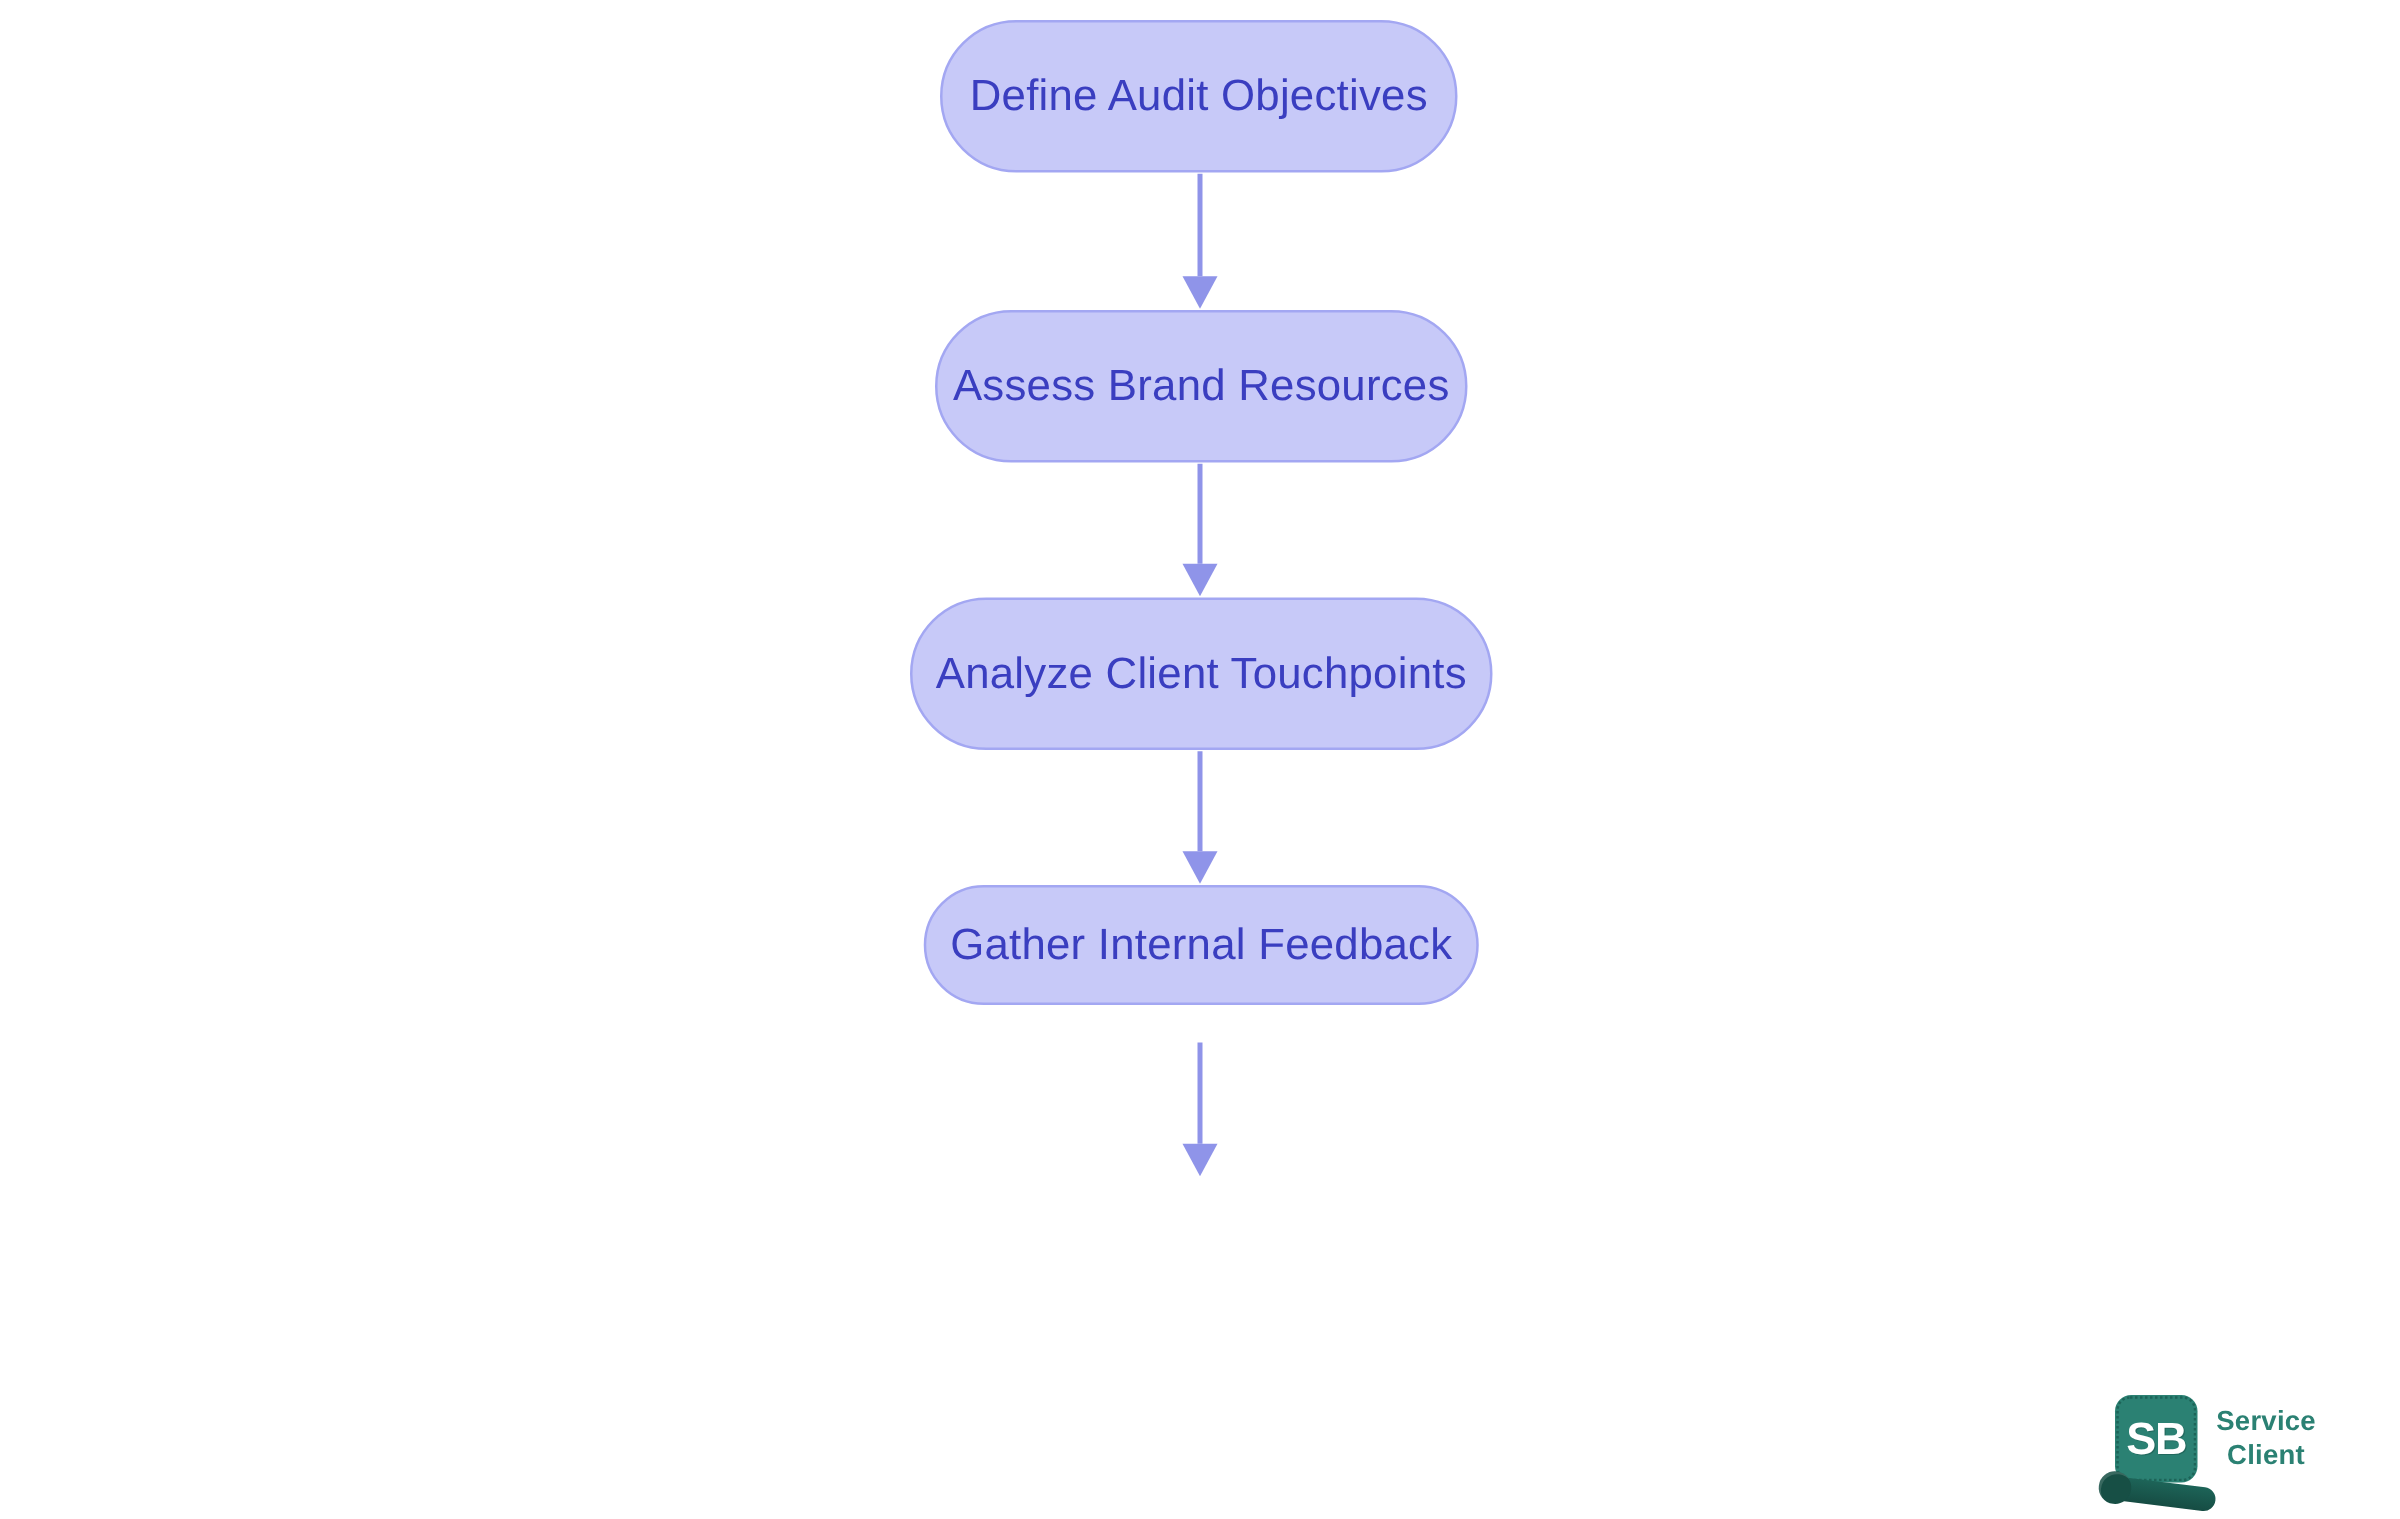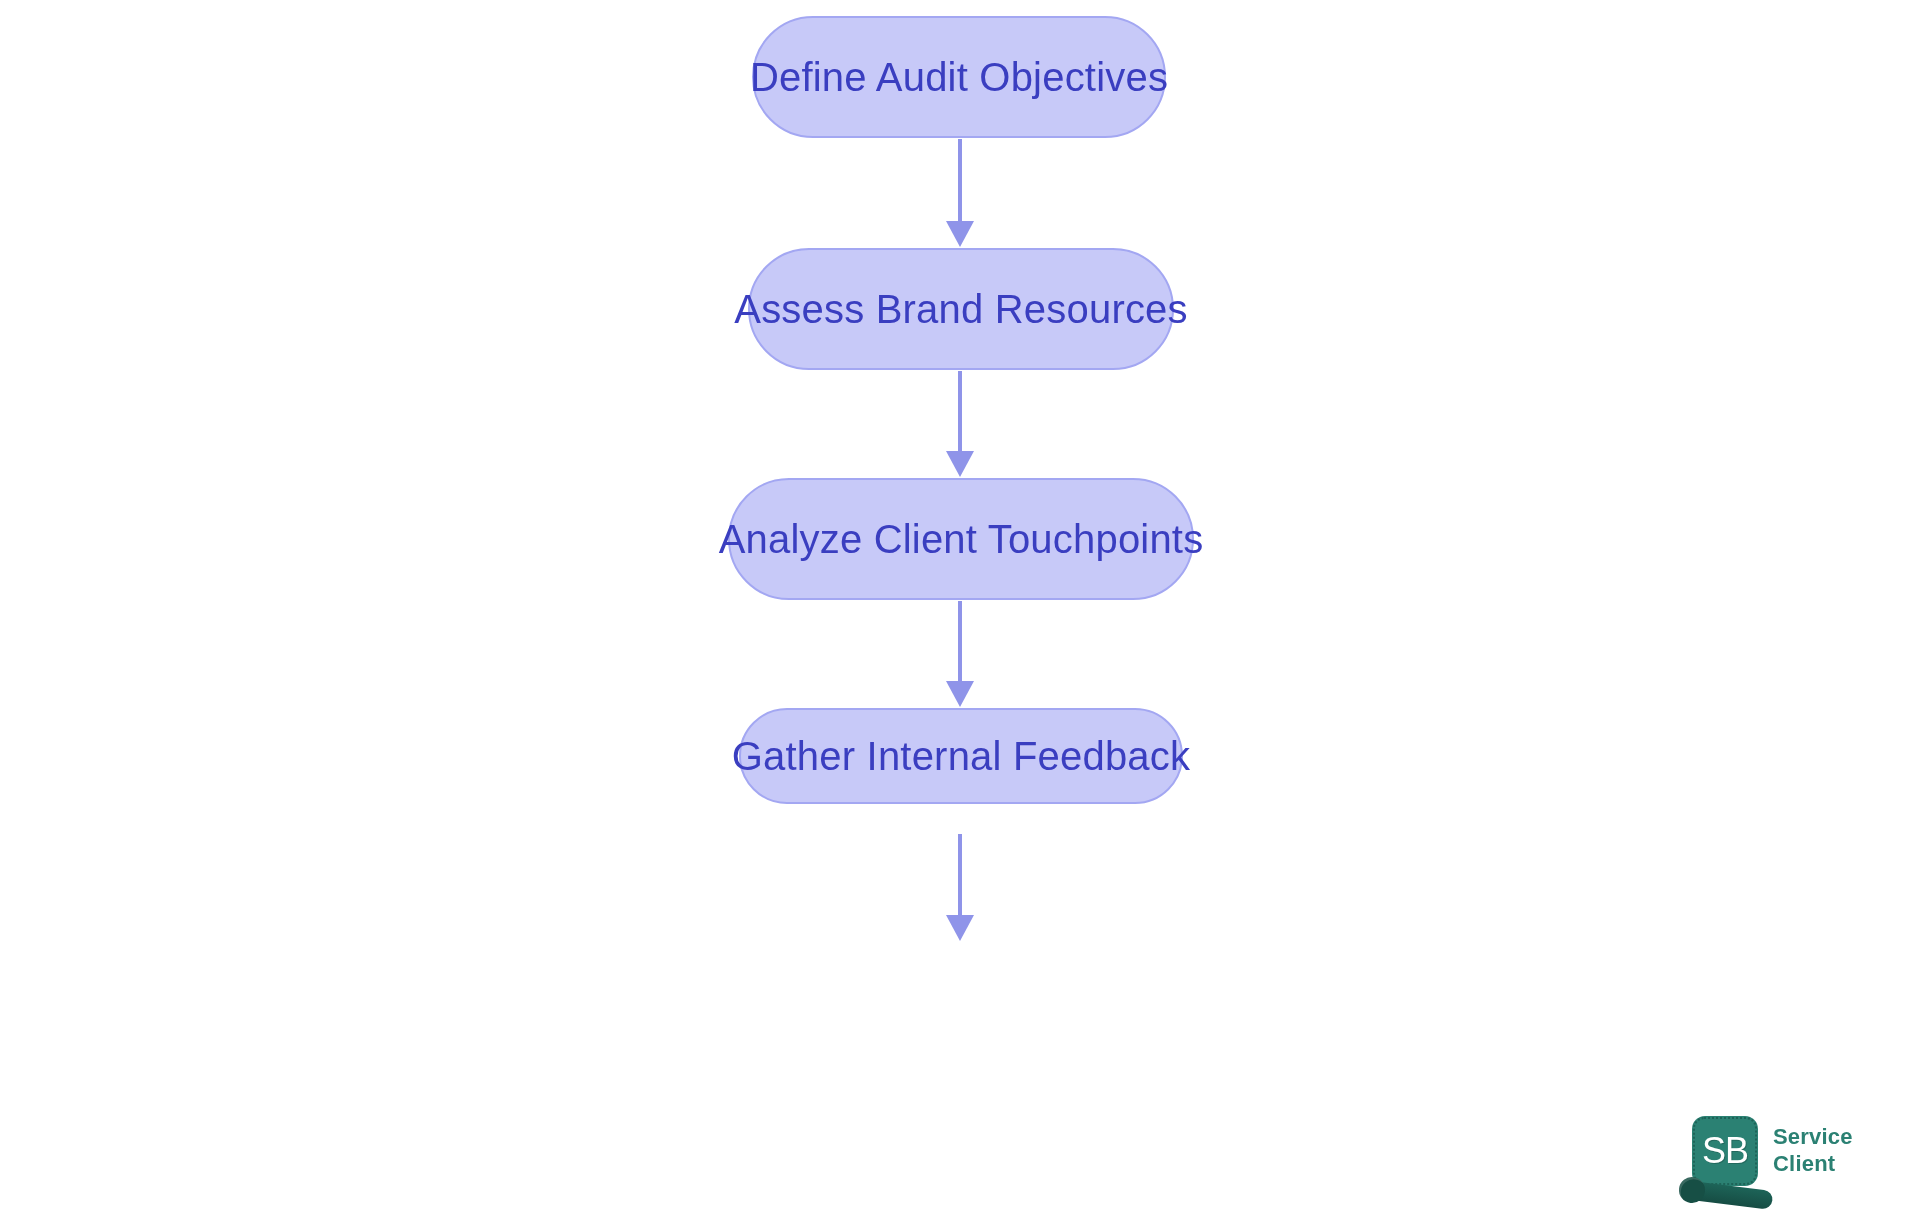--- a/index.html
+++ b/index.html
@@ -20,21 +20,21 @@
     position: absolute;
     background: var(--node-fill, #c7c9f8);
     border: 2px solid var(--node-border, #a3a7f2);
     border-radius: 62px;
     display: flex;
     align-items: center;
     justify-content: center;
   }
   .flow-node .node-label {
     color: var(--node-text, #3a3ec0);
-    font-size: 40px;
+    font-size: 35px;
     letter-spacing: 0.2px;
     white-space: nowrap;
   }
   .node-1 { left: 752px; top: 16px;  width: 414px; height: 122px; }
   .node-2 { left: 748px; top: 248px; width: 426px; height: 122px; }
   .node-3 { left: 728px; top: 478px; width: 466px; height: 122px; }
   .node-4 { left: 739px; top: 708px; width: 444px; height: 96px; }
   .node-5 { left: 799px; top: 941px; width: 322px; height: 119px; }
 
   
@@ -82,21 +82,21 @@
   .brand-badge::before {
     content: "";
     position: absolute;
     inset: 1px;
     border: 2px dotted var(--brand-teal-dark, #1d6458);
     border-radius: 11px;
     pointer-events: none;
   }
   .badge-letters {
     color: #ffffff;
-    font-weight: normal;
+    font-weight: bold;
     font-size: 36px;
     letter-spacing: -1px;
     position: relative;
     z-index: 2;
     text-shadow: 1px 1px 0 rgba(20,60,55,0.35);
   }
   .badge-roll {
     position: absolute;
     left: -9px; bottom: -13px;
     width: 90px; height: 19px;
@@ -115,21 +115,21 @@
     background: #174f45;
     box-shadow: inset 2px 2px 0 rgba(255,255,255,0.15);
   }
   .brand-name {
     color: var(--brand-teal, #2b8173);
     font-weight: bold;
     font-size: 22px;
     line-height: 1.22;
     letter-spacing: 0.2px;
   }
-  .brand-name div { white-space: nowrap; }
+  .brand-name div { white-space: nowrap; text-align: center; }
 </style>
 </head>
 <body>
 
 <div class="canvas">
 
   <div class="flow-node node-1">
     <span class="node-label">Define Audit Objectives</span>
   </div>
 

